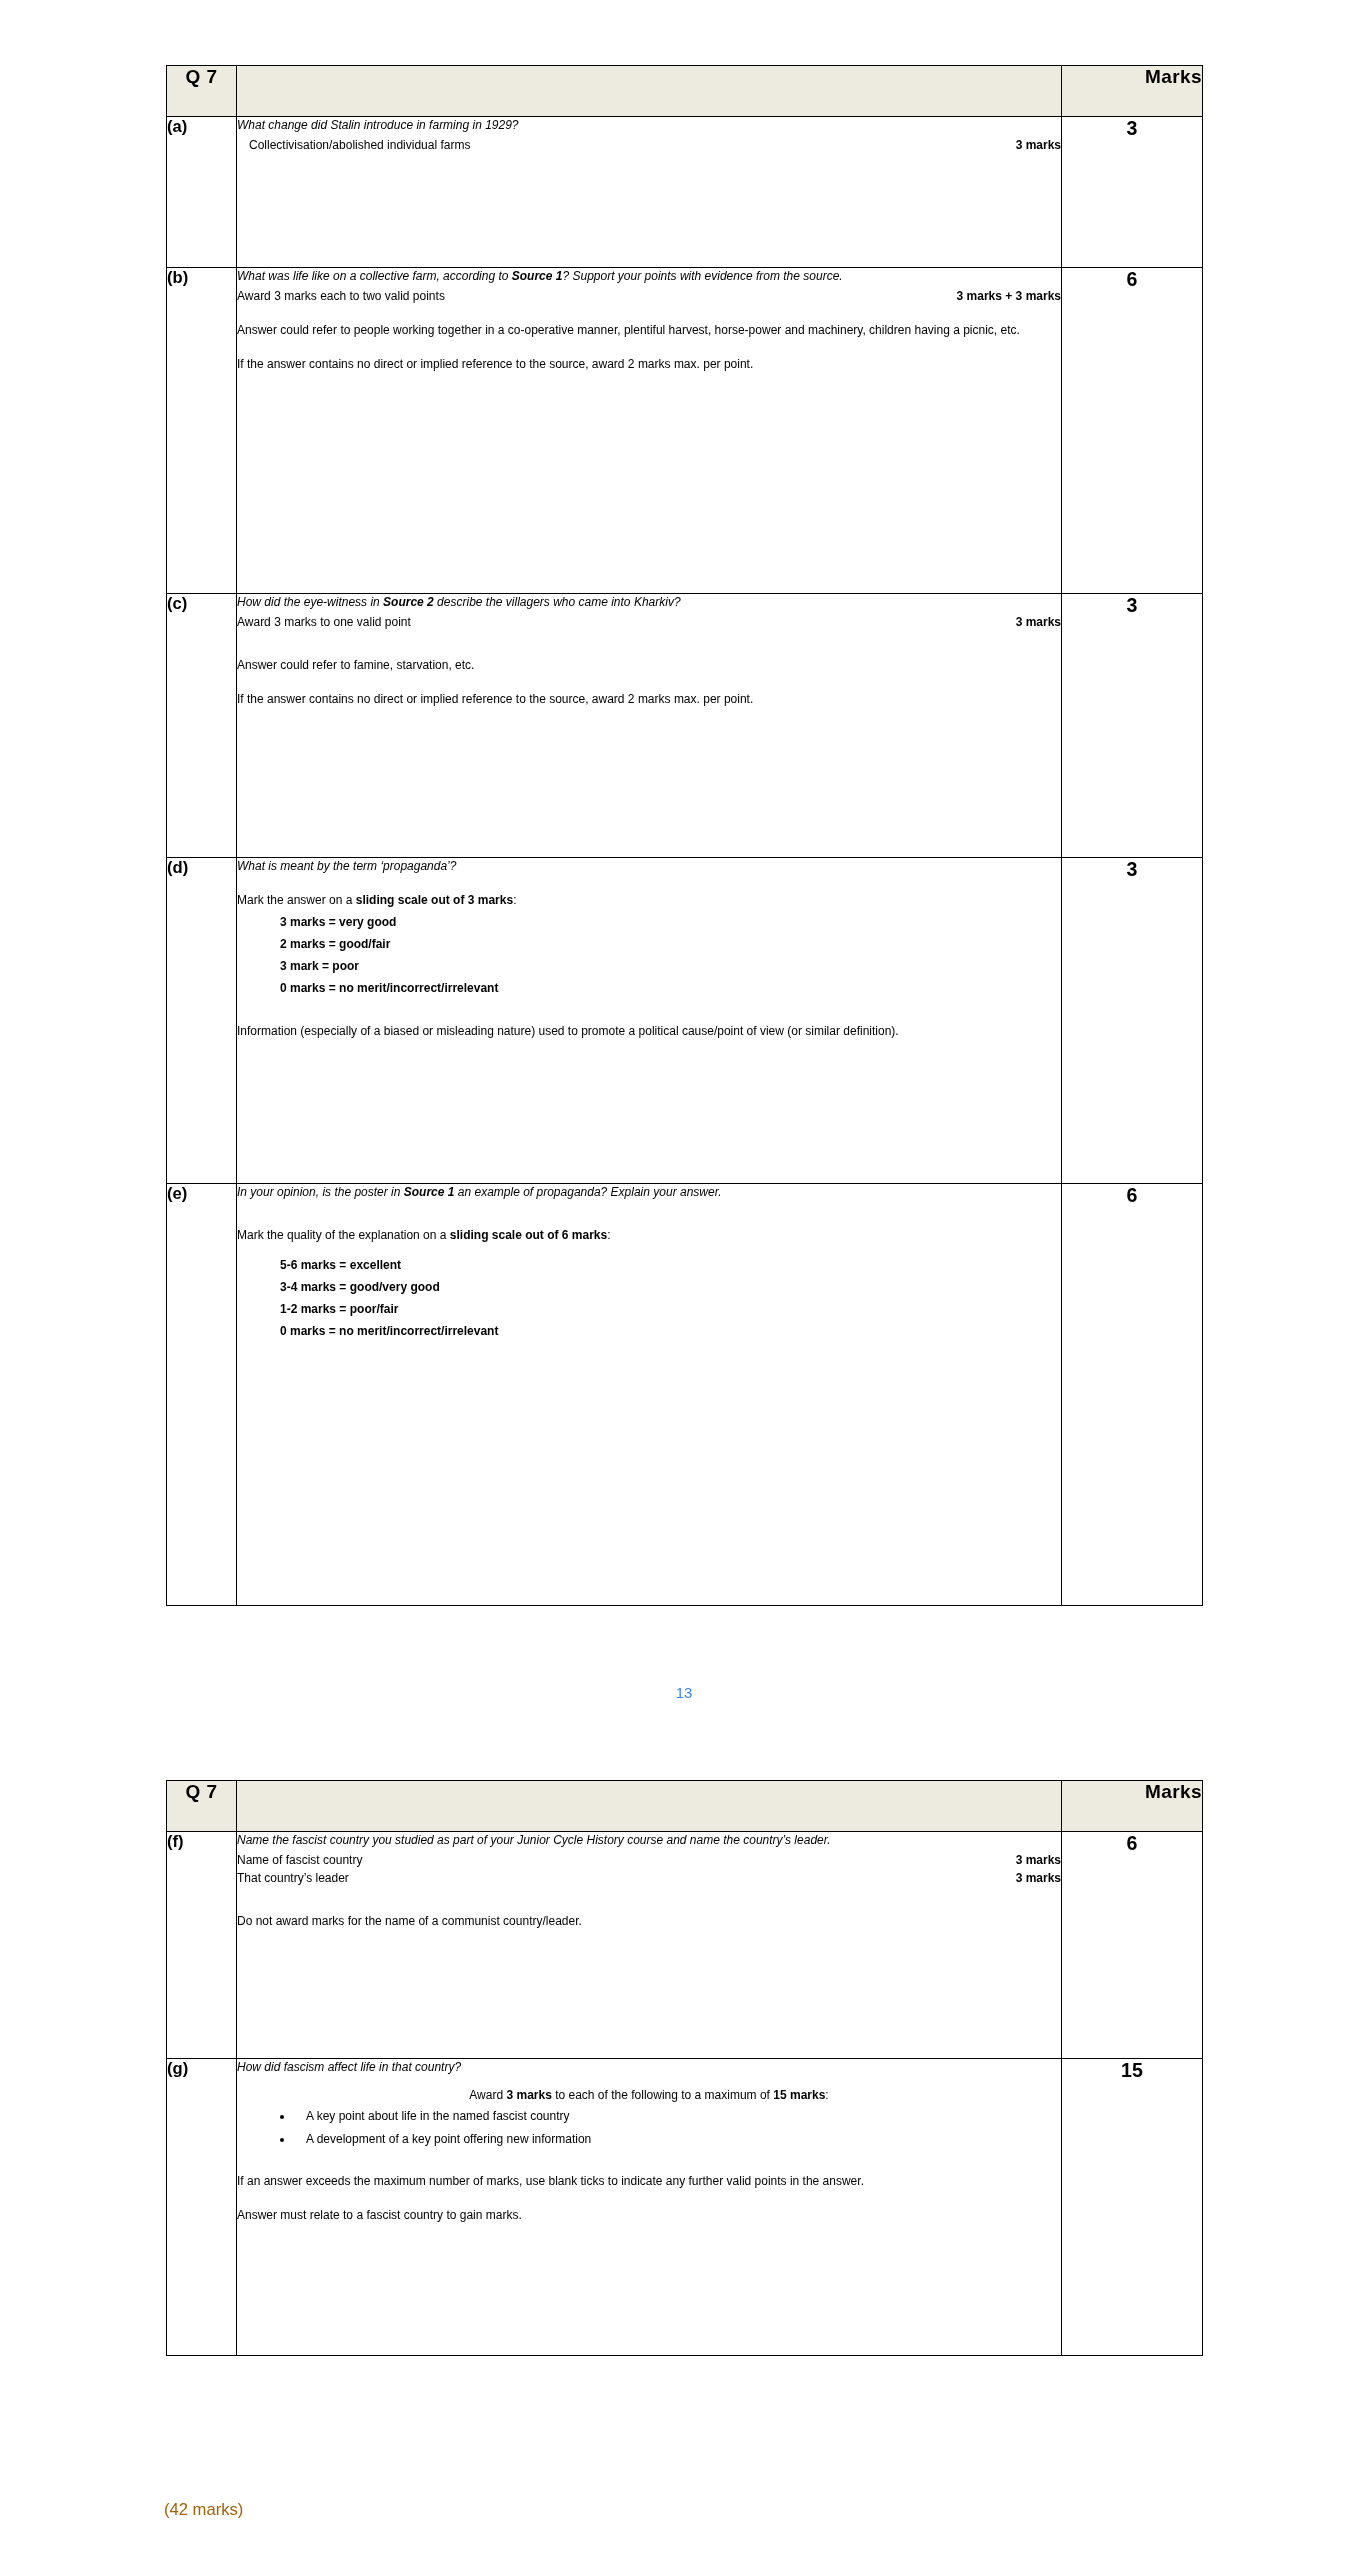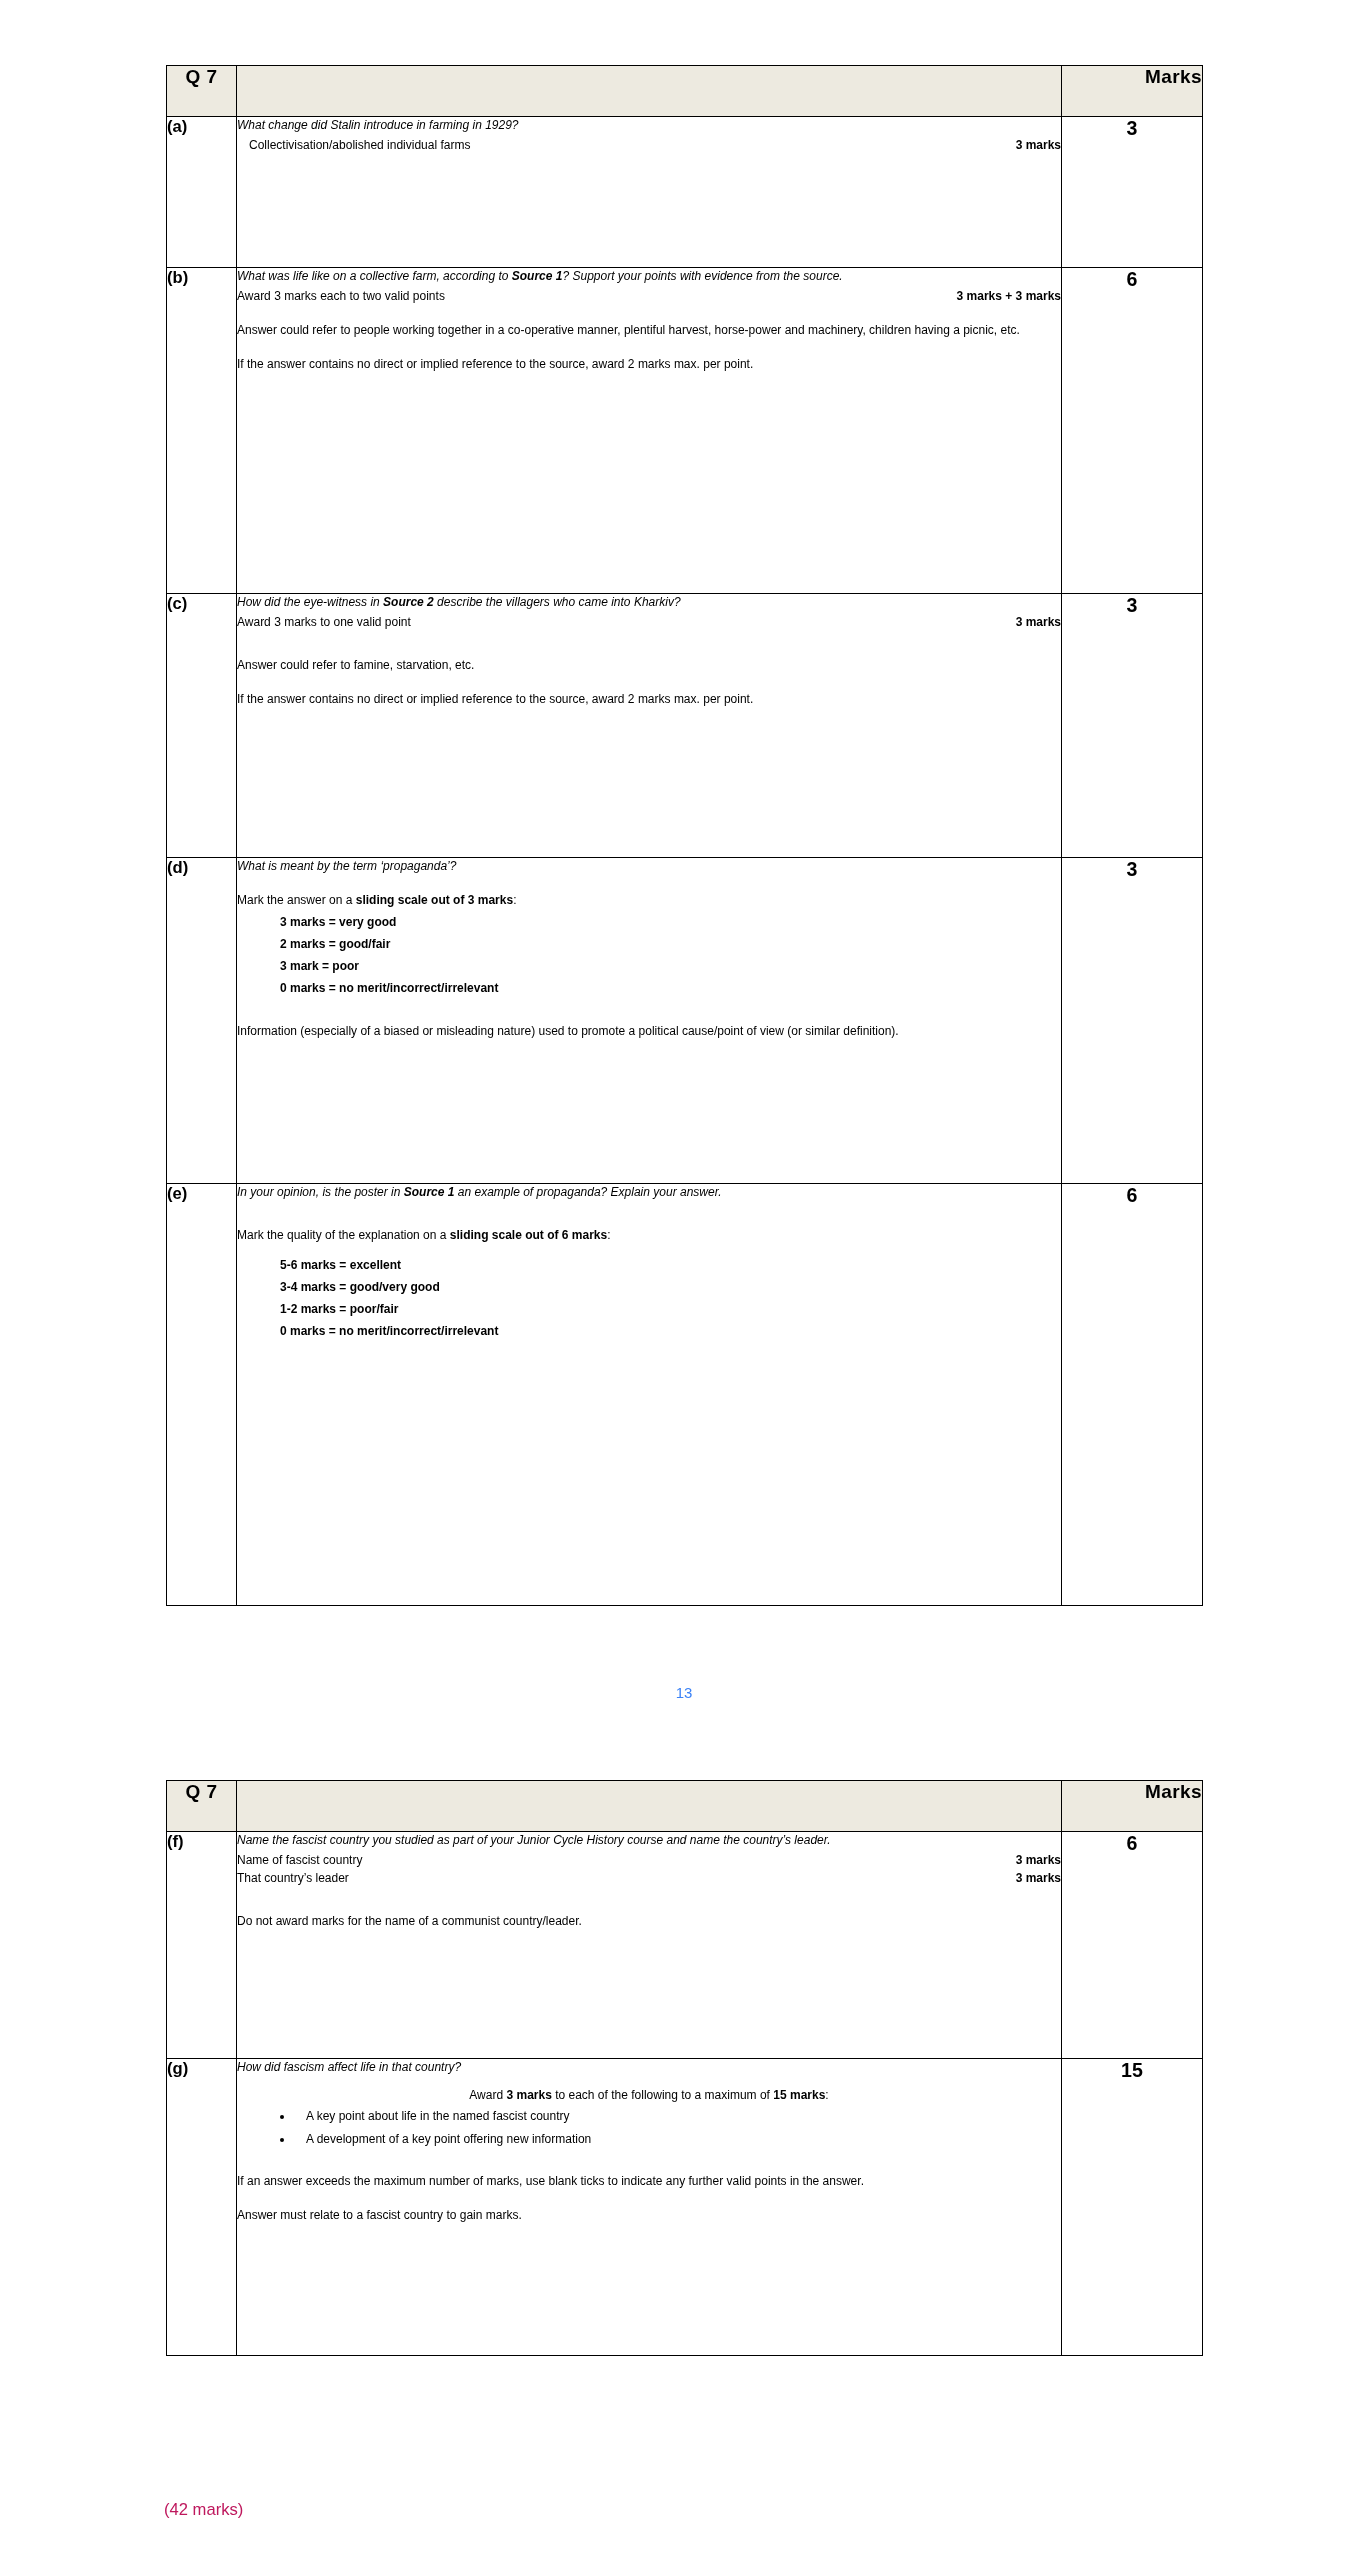--- a/index.html
+++ b/index.html
@@ -144,21 +144,21 @@
     position: absolute;
     left: 0;
     width: 1368px;
     text-align: center;
     font-size: 15px;
     color: #3b82f6;
   }
   .total-marks {
     position: absolute;
     font-size: 16.6px;
-    color: #be185d;
+    color: #a16207;
   }
 </style>
 </head>
 <body>
 
 <div class="page">
 
   <table class="marking-table" style="top:65px;">
     <colgroup>
       <col class="col-part">

